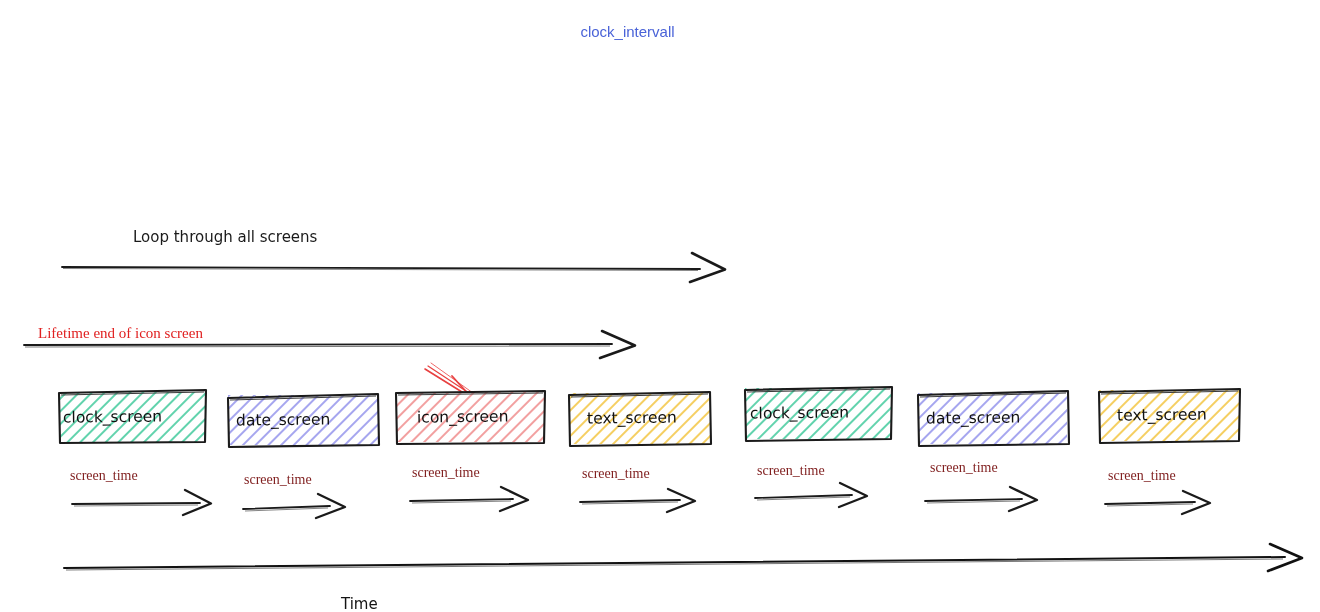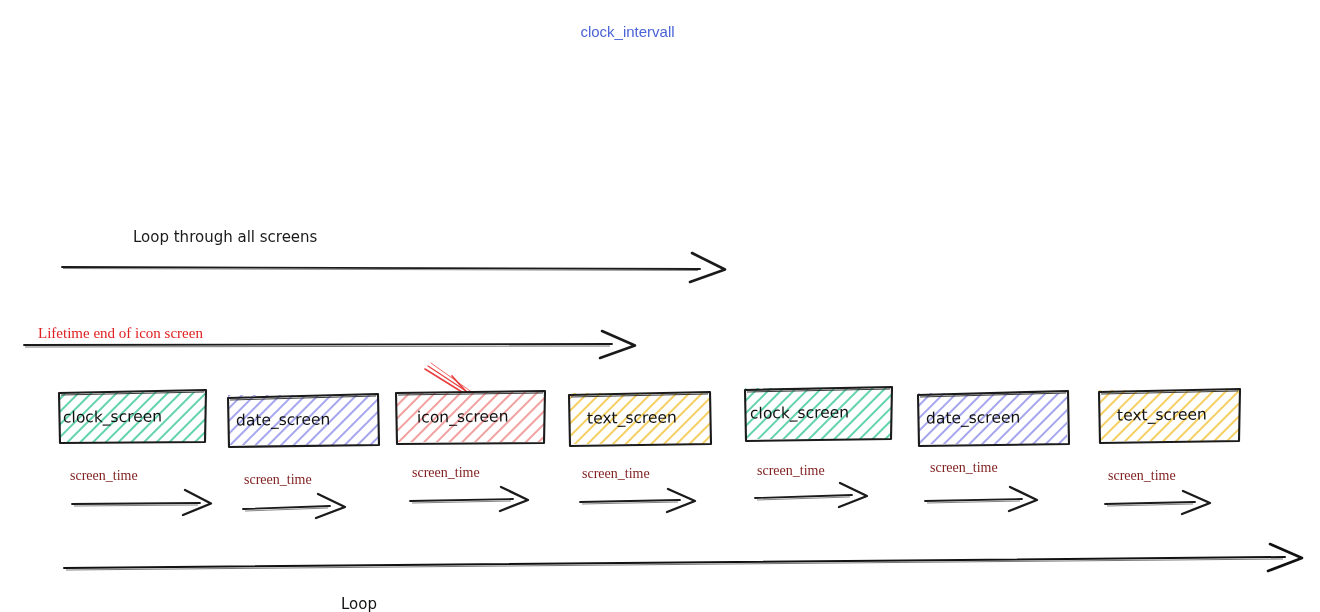--- a/index.html
+++ b/index.html
@@ -195,15 +195,15 @@
   <div class="boxlabel" style="left:1117px;top:394px;">text_screen</div>
 
   <div class="stlabel" style="left:70px;top:456px;">screen_time</div>
   <div class="stlabel" style="left:244px;top:460px;">screen_time</div>
   <div class="stlabel" style="left:412px;top:453px;">screen_time</div>
   <div class="stlabel" style="left:582px;top:454px;">screen_time</div>
   <div class="stlabel" style="left:757px;top:451px;">screen_time</div>
   <div class="stlabel" style="left:930px;top:448px;">screen_time</div>
   <div class="stlabel" style="left:1108px;top:456px;">screen_time</div>
 
-  <div class="timelabel" style="left:341px;top:583px;">Loop</div>
+  <div class="timelabel" style="left:341px;top:583px;">Time</div>
 
 </div>
 
 </body></html>

